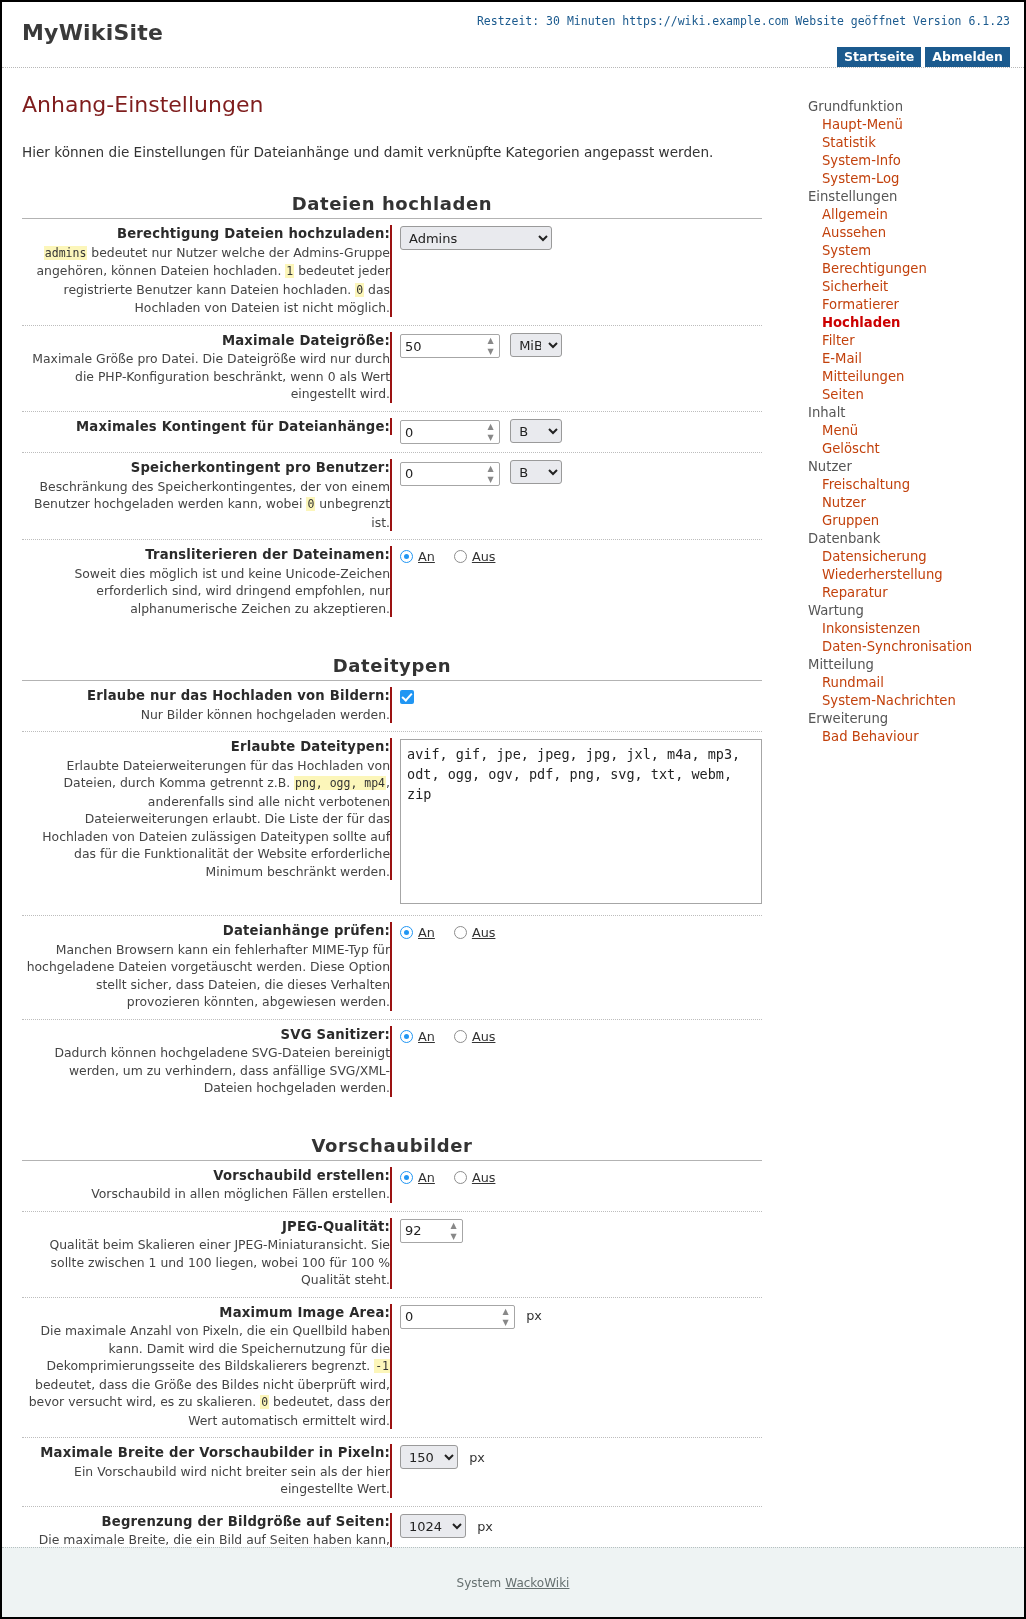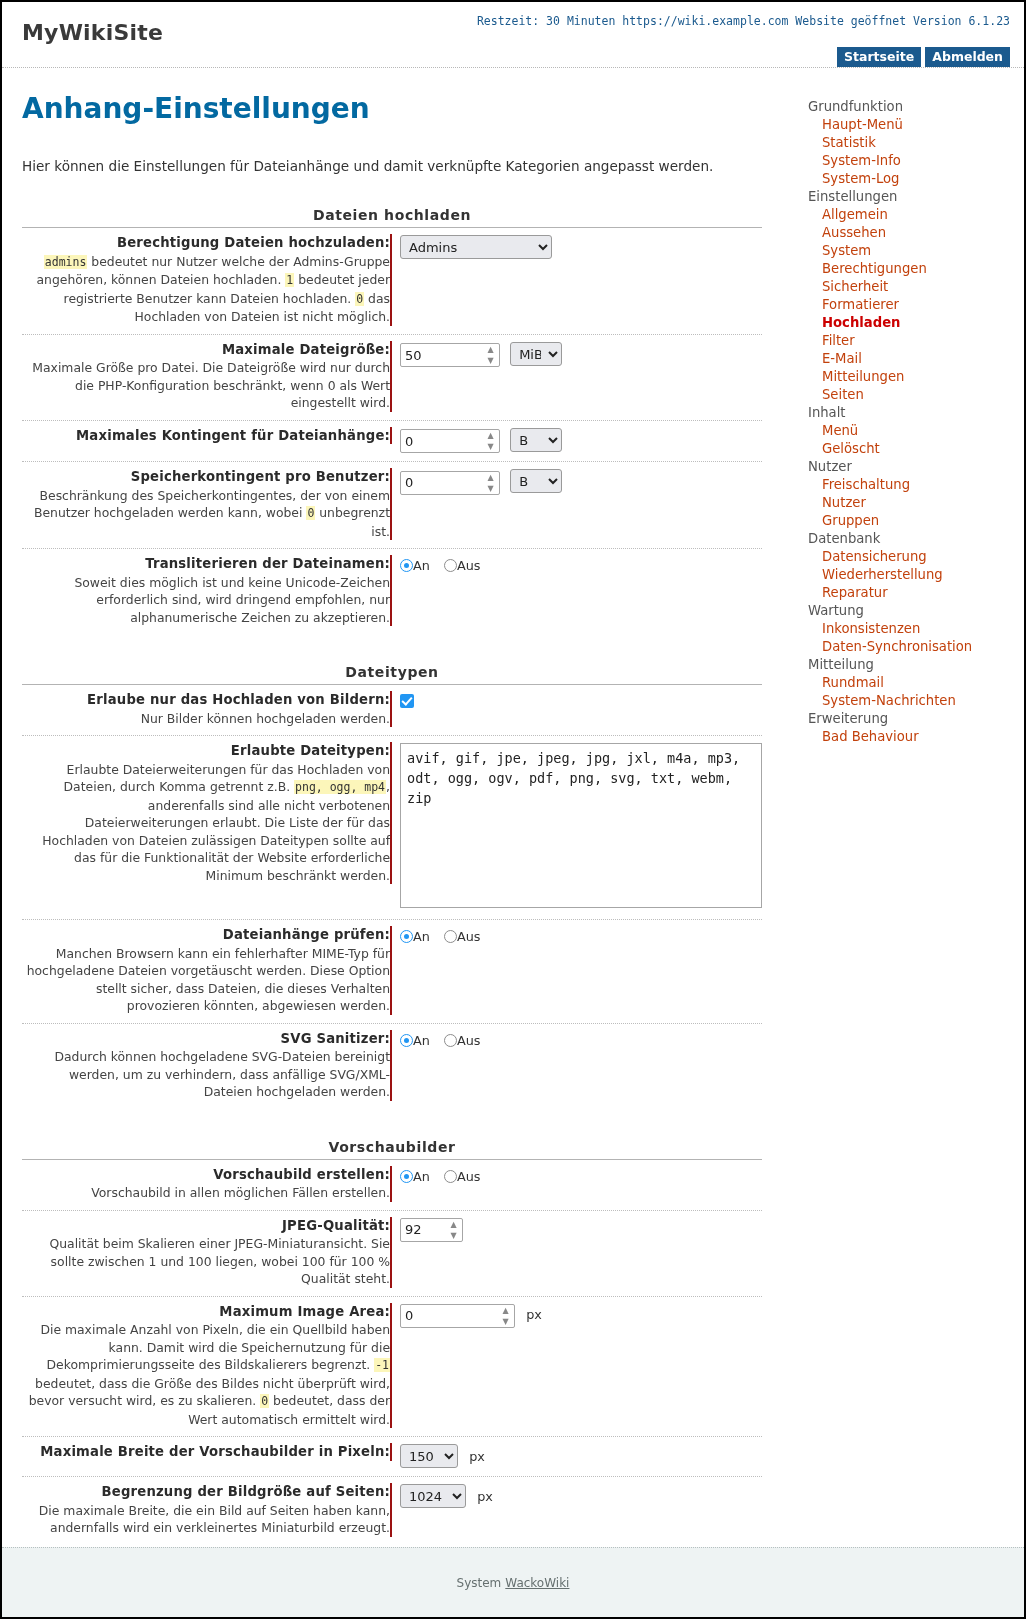--- a/index.html
+++ b/index.html
@@ -89,38 +89,38 @@
 
   .content {
     position: absolute;
     left: 0;
     top: 0;
     width: 790px;
     padding: 16px 10px 0 20px;
   }
   h1.page-title {
     margin: 8px 0 0 0;
-    font-size: 28px;
-    font-weight: bold;
-    color: #0369a1;
+    font-size: 22px;
+    font-weight: normal;
+    color: #7f1d1d;
   }
   .intro {
-    margin: 30px 0 0 0;
+    margin: 24px 0 0 0;
     font-size: 13.6px;
     line-height: 22px;
     text-align: justify;
     color: #333333;
     width: 700px;
   }
 
   
   .section-head {
     text-align: center;
     font-weight: bold;
-    font-size: 14px;
+    font-size: 18px;
     color: #333333;
     letter-spacing: 0.6px;
     margin-top: 30px;
     padding-bottom: 4px;
     border-bottom: 1px solid #b3b3b3;
     width: 740px;
   }
 
   .row {
     display: flex;
@@ -216,21 +216,21 @@
     font-family: "DejaVu Sans Mono", "Liberation Mono", monospace;
     font-size: 13.5px;
     line-height: 20px;
     border: 1px solid #a6a6a6;
     padding: 4px 6px;
     color: #222;
     resize: none;
     background: #fff;
   }
 
-  .radio-group { display: flex; align-items: center; padding-top: 2px; }
+  .radio-group { display: flex; align-items: center; gap: 5px; padding-top: 2px; text-decoration: underline; }
   .radio-dot {
     width: 13px; height: 13px; border-radius: 50%;
     border: 1px solid #8d8d8d; background: #fff;
     display: inline-block; position: relative;
   }
   .radio-dot.on { border-color: #2196f3; }
   .radio-dot.on::after {
     content: ""; position: absolute; left: 3px; top: 3px;
     width: 5px; height: 5px; border-radius: 50%; background: #2196f3;
   }
@@ -494,20 +494,21 @@
               <span>▼</span>
             </span>
         </span>
         <span class="unit-px">px</span>
       </div>
     </div>
 
     <div class="row">
       <div class="row-label">
         <span class="lbl">Maximale Breite der Vorschaubilder in Pixeln:</span>
+        <span class="hint">Ein Vorschaubild wird nicht breiter sein als der hier eingestellte Wert.</span>
       </div>
       <div class="row-field">
         <select class="sel sel-num" id="sel-thumb"><option>150</option></select>
         <span class="unit-px">px</span>
       </div>
     </div>
 
     <div class="row nolast">
       <div class="row-label">
         <span class="lbl">Begrenzung der Bildgröße auf Seiten:</span>

